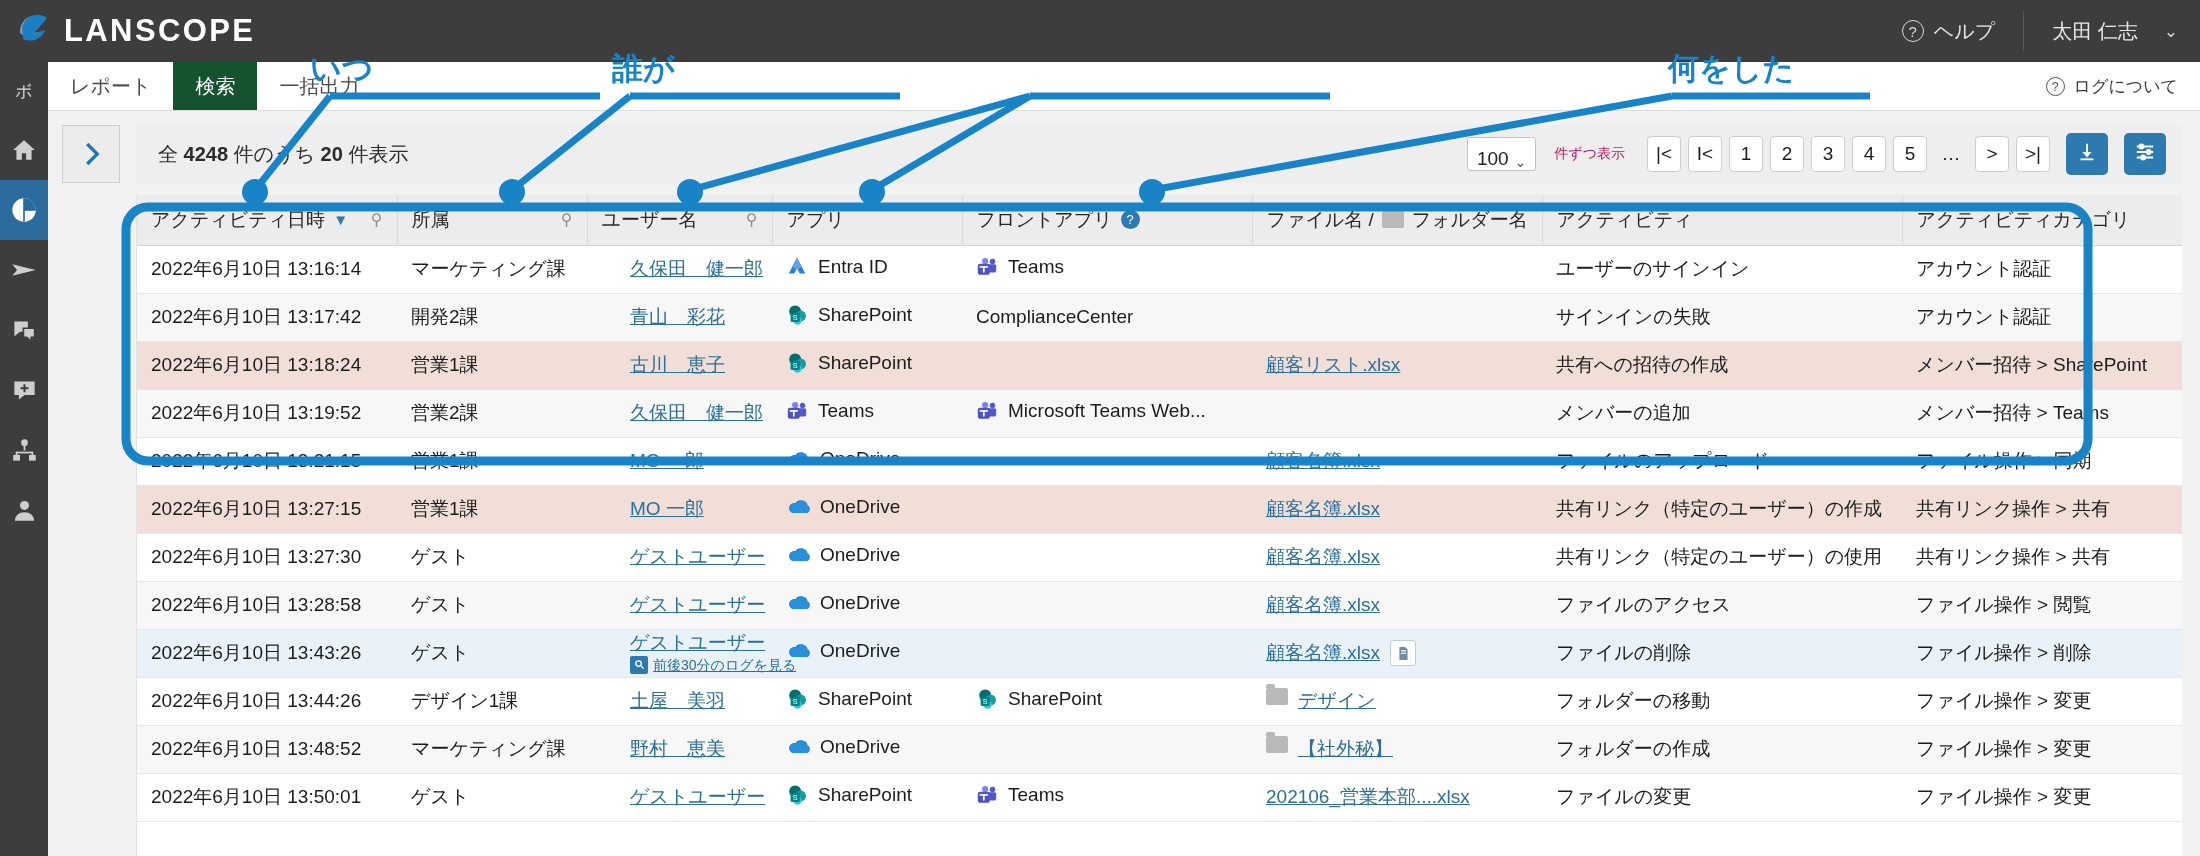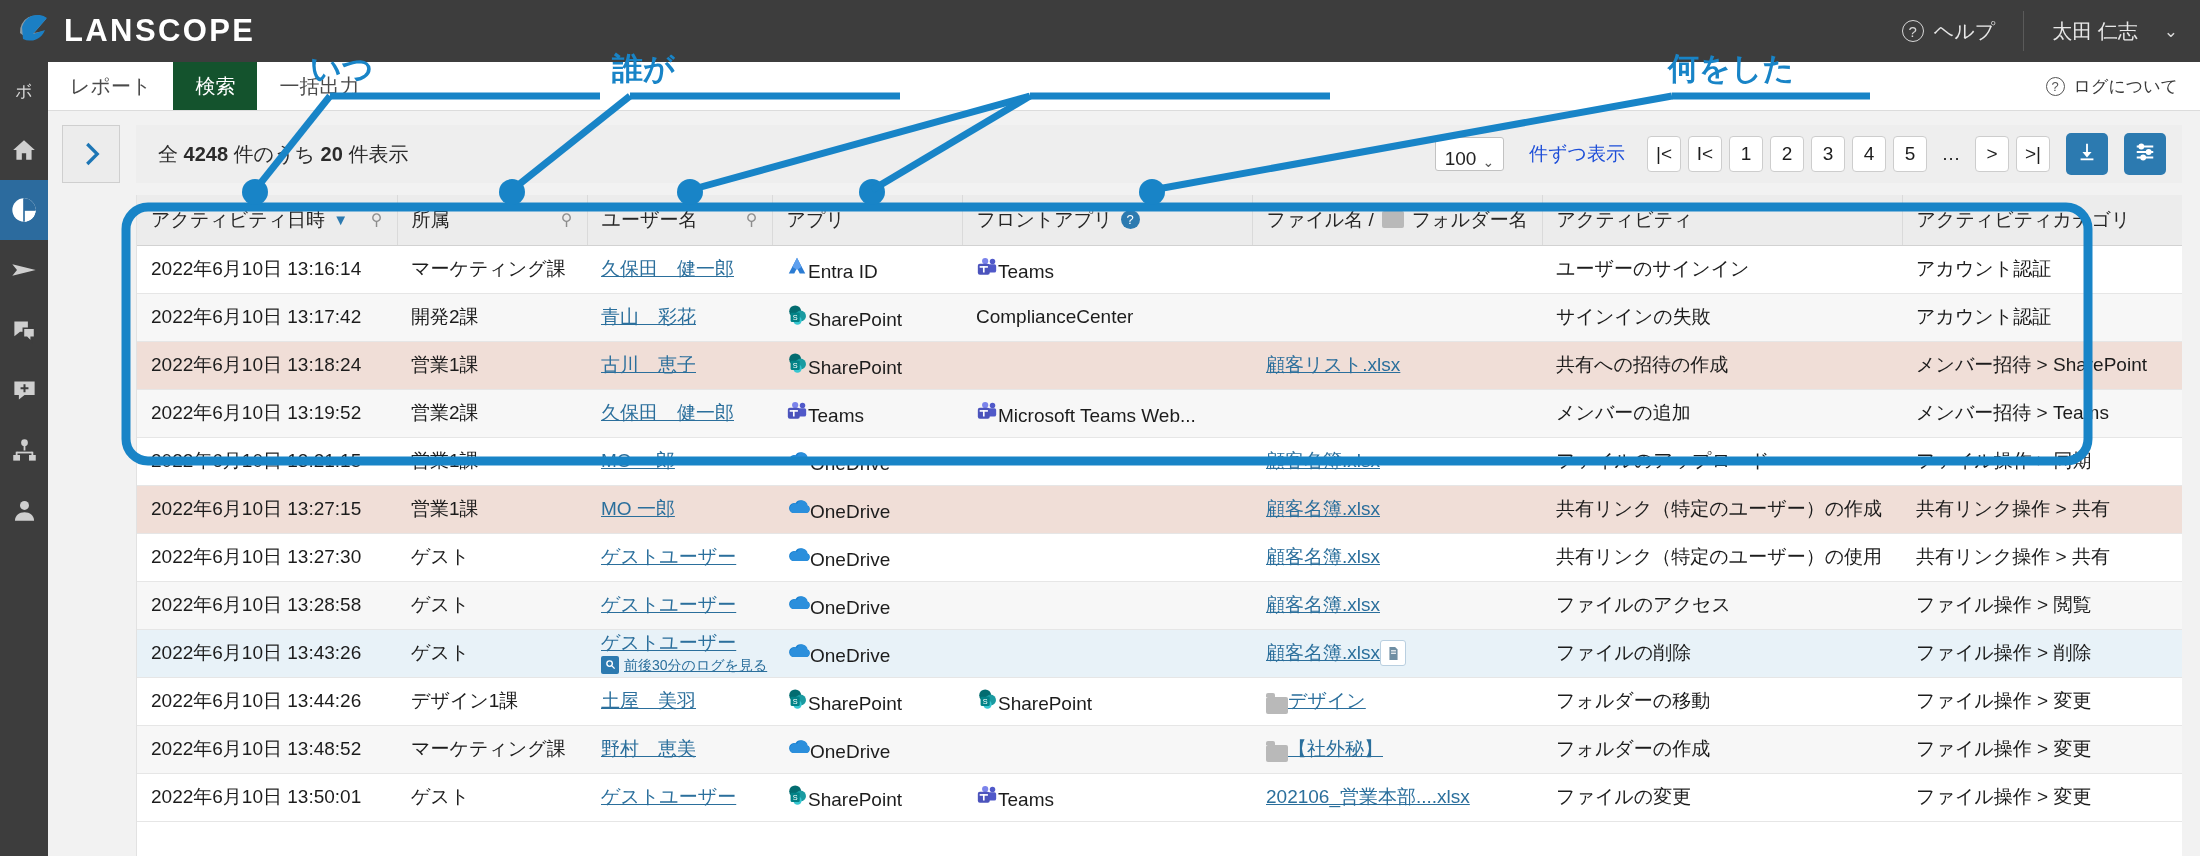--- a/index.html
+++ b/index.html
@@ -94,21 +94,21 @@
     background: #eeeeee; display: flex; align-items: center;
   }
   .count-text { font-size: 20px; color: #2b2b2b; padding-left: 22px; }
   .count-text b { font-weight: bold; }
   .tool-right { margin-left: auto; display: flex; align-items: center; gap: 10px; padding-right: 16px; }
   .per-select {
     display: flex; align-items: flex-end; gap: 6px;
     background: #fff; border: 1px solid #c2c2c2; border-radius: 3px;
     height: 34px; padding: 0 9px; font-size: 19px; color: #222;
   }
-  .per-label { font-size: 19px; color: #1d4ed8; margin-left: 15px; margin-right: 12px; }
+  .per-label { font-size: 14px; color: #be185d; margin-left: 8px; margin-right: 12px; }
   .pager { display: flex; align-items: center; gap: 7px; }
   .pgbtn {
     min-width: 34px; height: 36px; background: #fff; border: 1px solid #cdcdcd;
     border-radius: 4px; display: flex; align-items: center; justify-content: center;
     font-size: 19px; color: #1d1d1d; padding: 0 7px;
   }
   .pgbtn.ghost { background: transparent; border: none; }
   .blue-sq {
     width: 42px; height: 42px; background: #2c7ab0; border-radius: 5px;
     display: flex; align-items: center; justify-content: center; margin-left: 6px;
@@ -135,30 +135,30 @@
     margin-left: 8px; line-height: 1;
   }
   tbody td {
     height: 48px; font-size: 19px; color: #1c1c1c; padding: 0 14px;
     border-bottom: 1px solid #e6e6e6; white-space: nowrap; vertical-align: middle;
   }
   tbody tr.alt { background: #f7f7f7; }
   tbody tr.warn { background: #f0ded7; }
   tbody tr.sel  { background: #e8f2f8; }
   .lnk { color: #2b6f9c; text-decoration: underline; }
-  .cell-flex { display: flex; align-items: flex-end; }
+  .cell-flex { display: flex; align-items: flex-start; gap: 10px; }
   .sub-link {
     display: inline-flex; align-items: center; gap: 5px;
     font-size: 14px; color: #2b6f9c; text-decoration: underline; margin-top: 2px;
   }
   .mini-sq {
     width: 18px; height: 18px; background: #2c7ab0; border-radius: 2px;
     display: inline-flex; align-items: center; justify-content: center; flex: 0 0 auto;
   }
-  .userstack { display: flex; flex-direction: column; line-height: 1.15; }
+  .userstack { display: flex; flex-direction: column; line-height: 1.15; margin-left: 29px; }
   .folder-ic { width: 22px; height: 17px; background: #b9b9b9; border-radius: 2px; position: relative; flex:0 0 auto;}
   .folder-ic::before {
     content: ""; position: absolute; top: -4px; left: 0; width: 9px; height: 4px;
     background: #b9b9b9; border-radius: 2px 2px 0 0;
   }
   .doc-badge {
     width: 26px; height: 26px; border: 1px solid #b9cfe0; border-radius: 3px; background:#fff;
     display: inline-flex; align-items: center; justify-content: center;
   }
 

